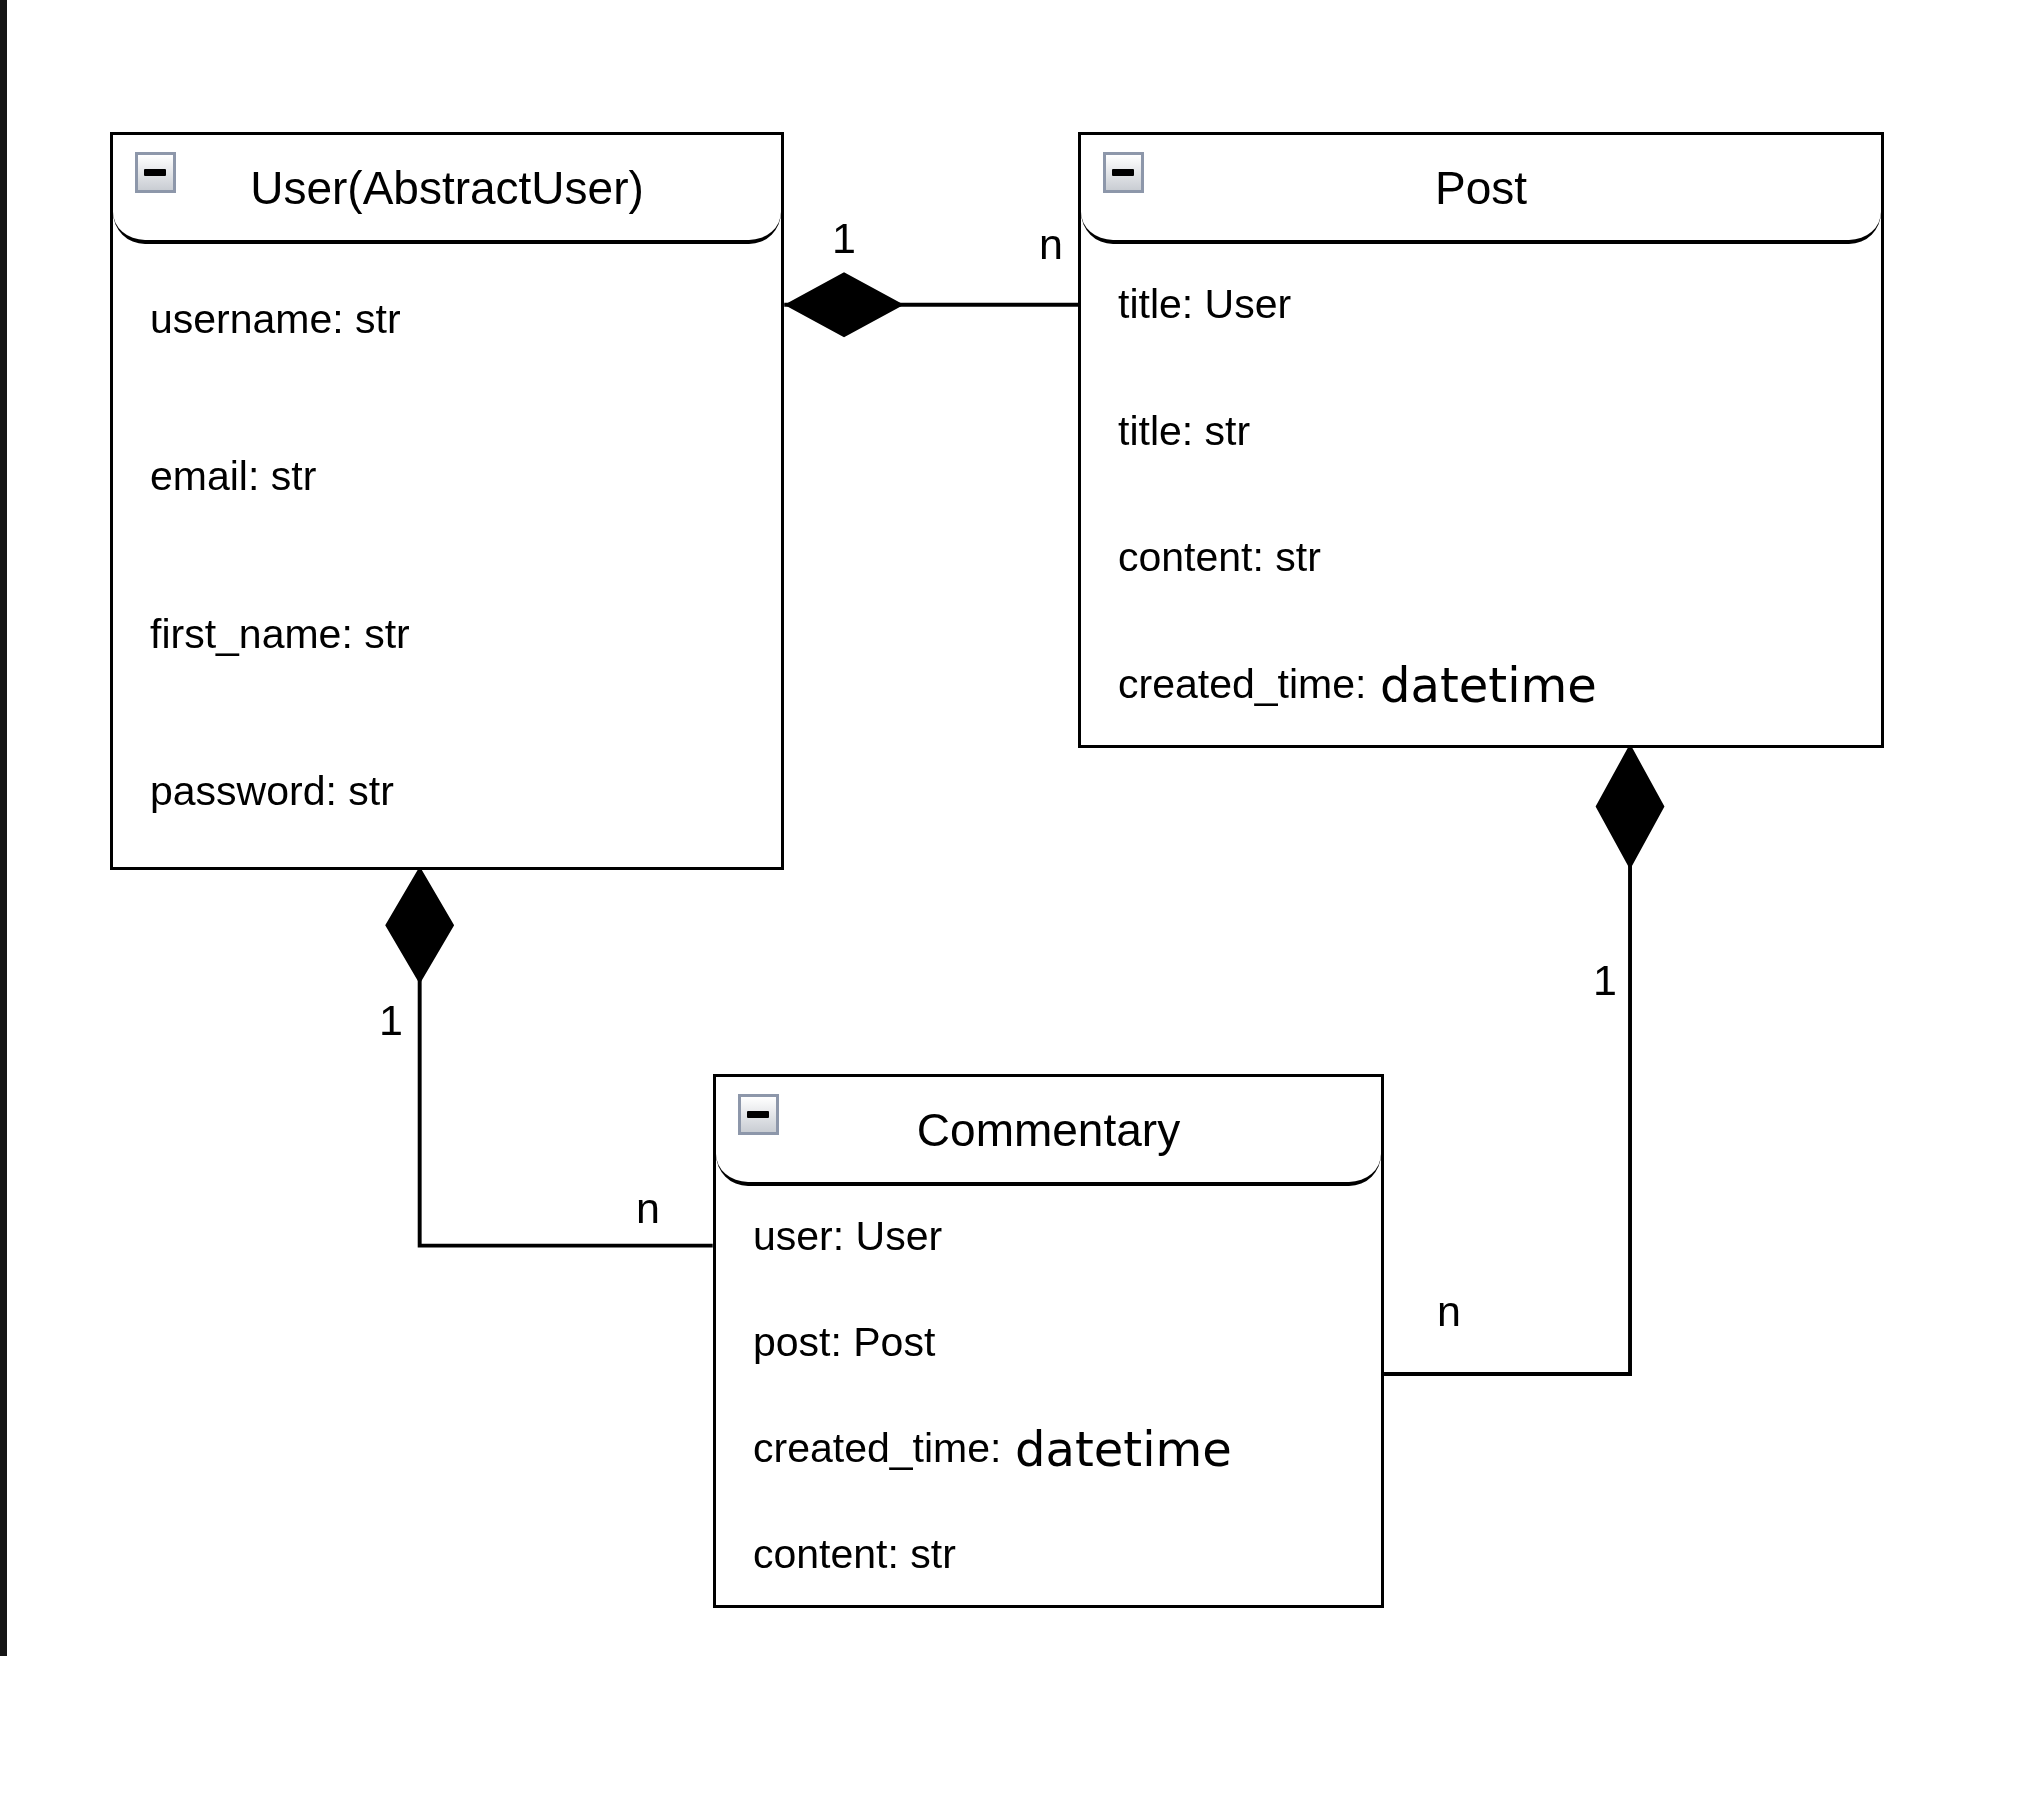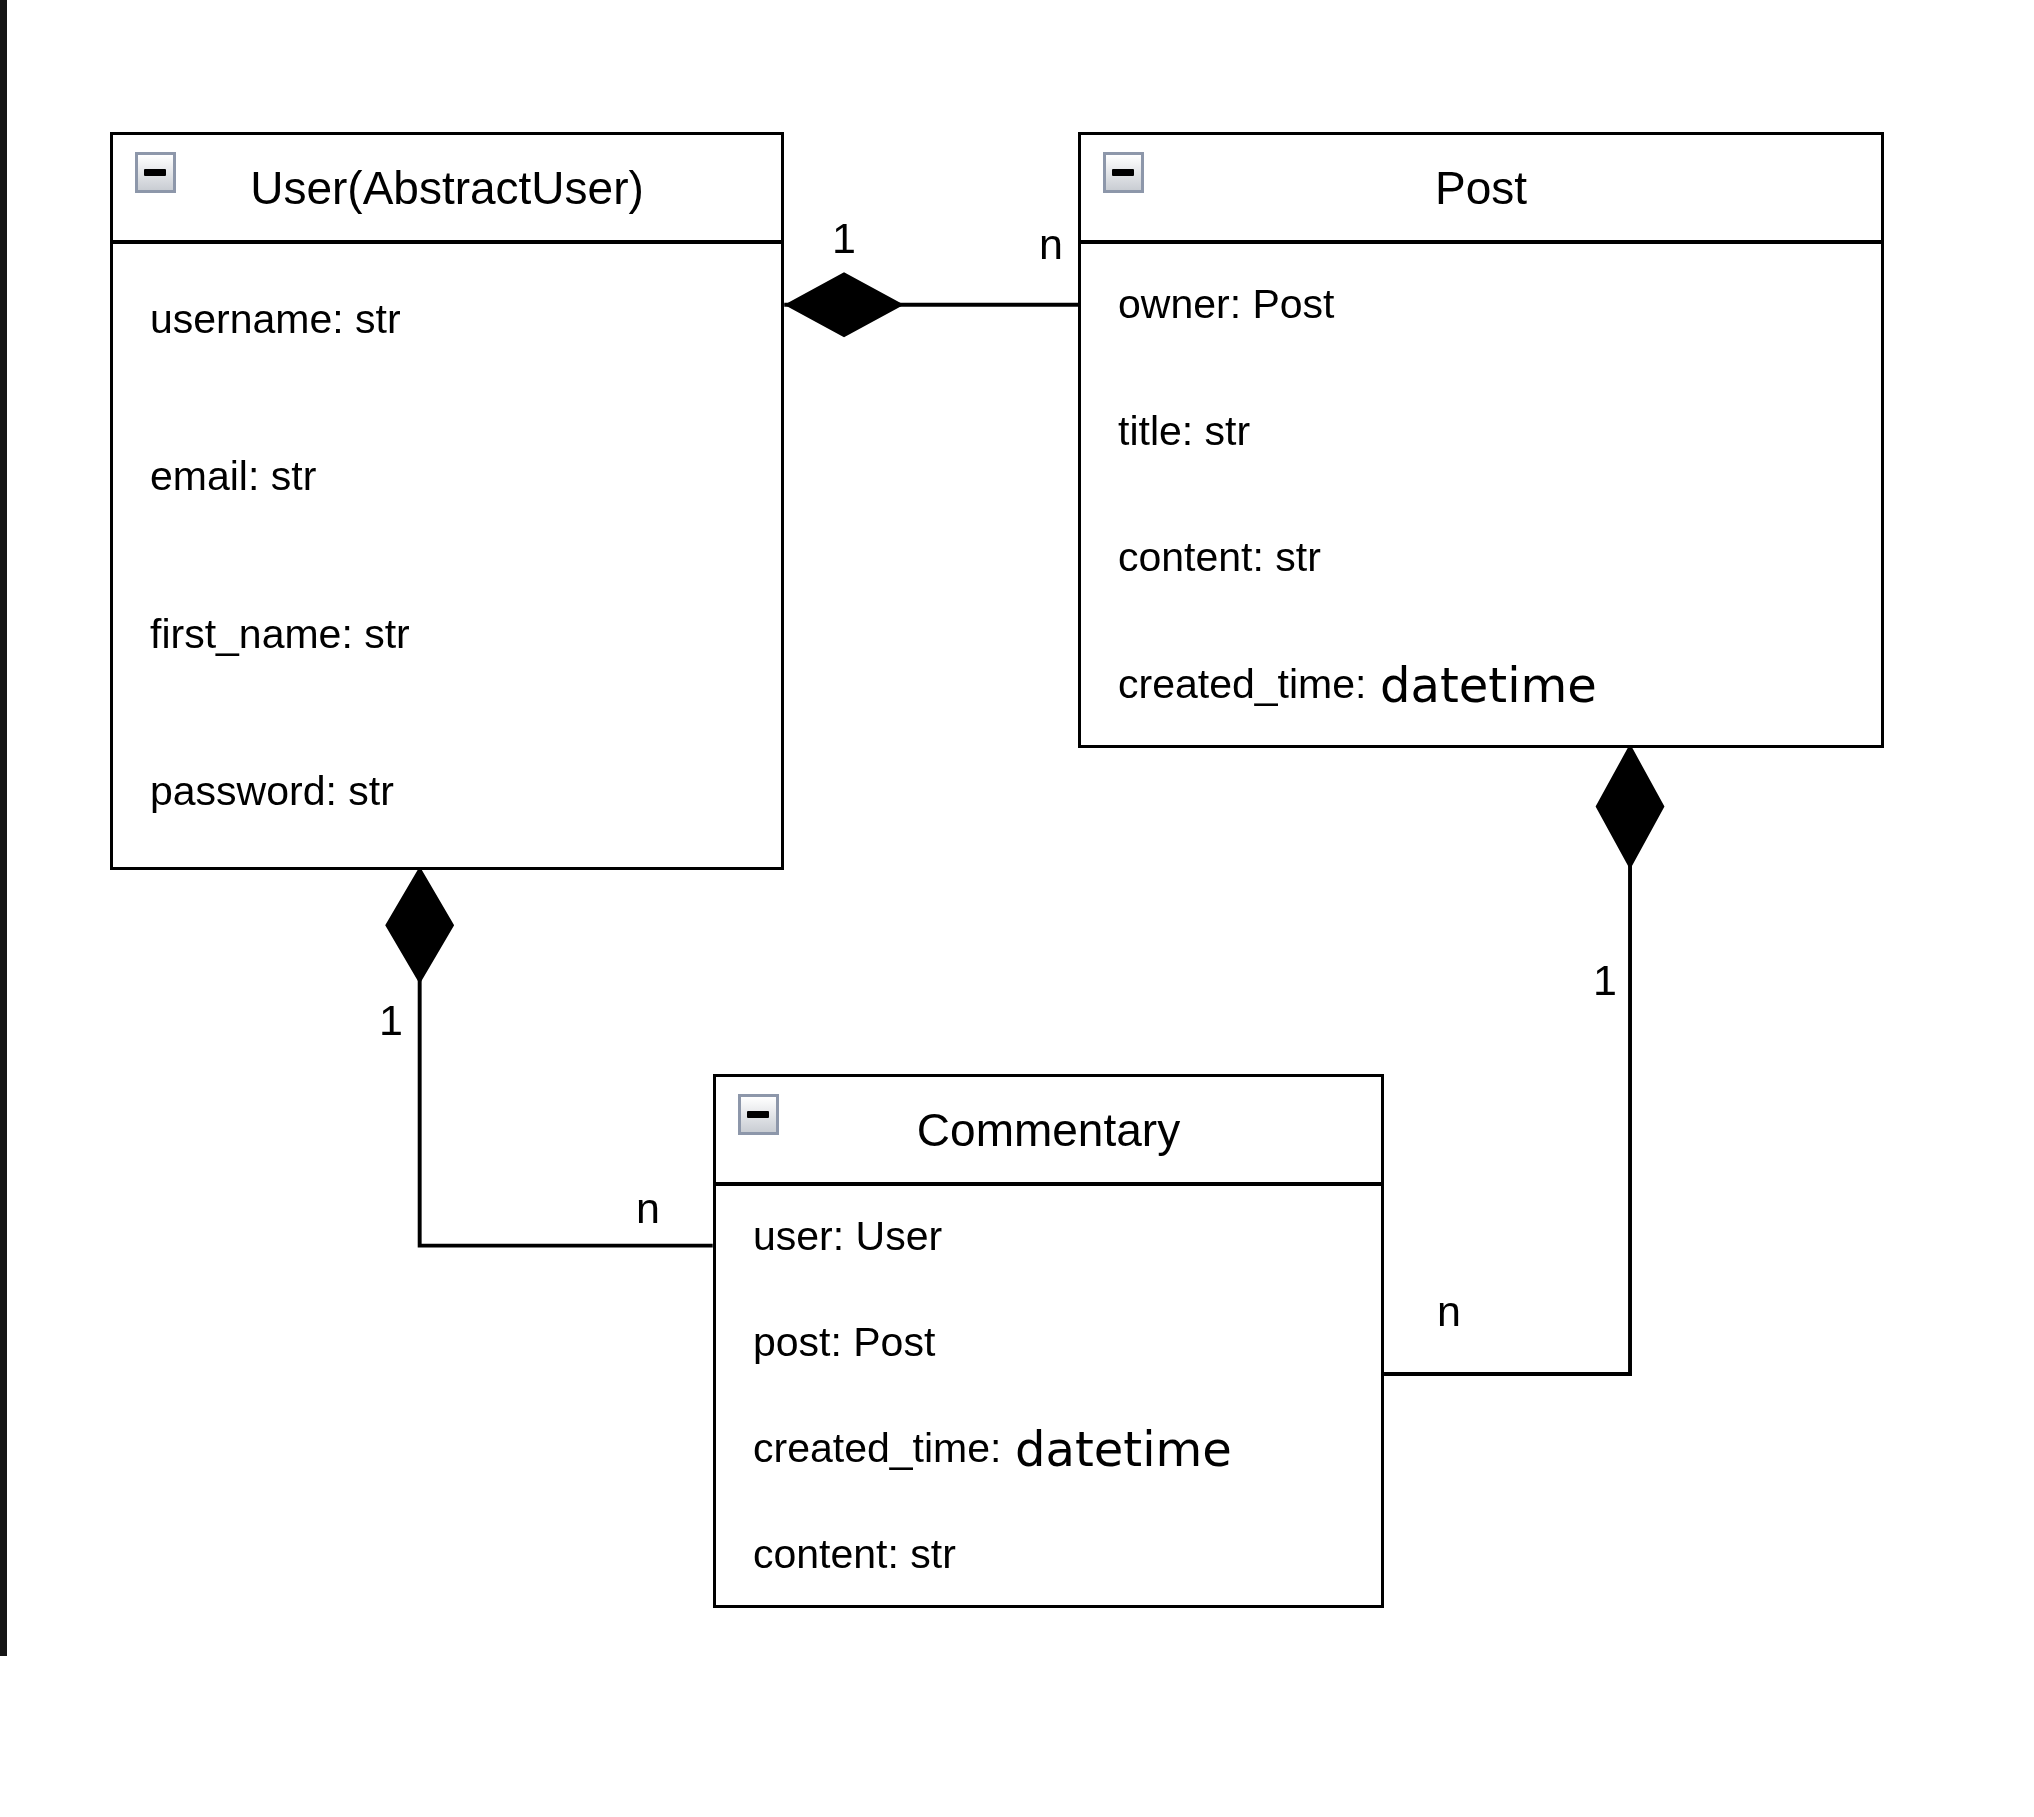--- a/index.html
+++ b/index.html
@@ -40,20 +40,21 @@
   #box-commentary { left: 713px;  top: 1074px; width: 671px; height: 534px; }
   .title-bar {
     position: relative;
     height: 109px;
     box-sizing: border-box;
     border-bottom: 4.9px solid #000;
     display: flex;
     align-items: center;
     justify-content: center;
     font-size: 46px;
+    border-radius: 32px;
   }
   .collapse-icon {
     position: absolute;
     left: 21.6px; top: 16.7px;
     width: 35px; height: 35px;
     border: 3.9px solid #8d97aa;
     background: linear-gradient(#ffffff, #c9cdd3);
     display: flex;
     align-items: center;
     justify-content: center;
@@ -142,21 +143,21 @@
 
   <div class="class-box" id="box-post">
     <div class="title-bar">
       <span class="collapse-icon">
         <span class="minus-bar"></span>
       </span>
       <span class="title-text">Post</span>
     </div>
     <div class="box-body">
       <div class="field">
-        <span>owner: Post</span>
+        <span>title: User</span>
       </div>
       <div class="field">
         <span>title: str</span>
       </div>
       <div class="field">
         <span>content: str</span>
       </div>
       <div class="field">
         <span>created_time:</span>
         <span class="type-alt">datetime</span>

